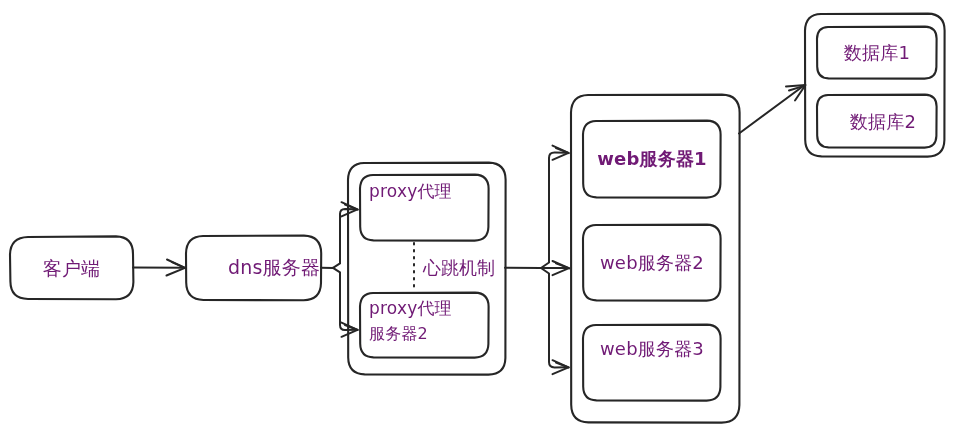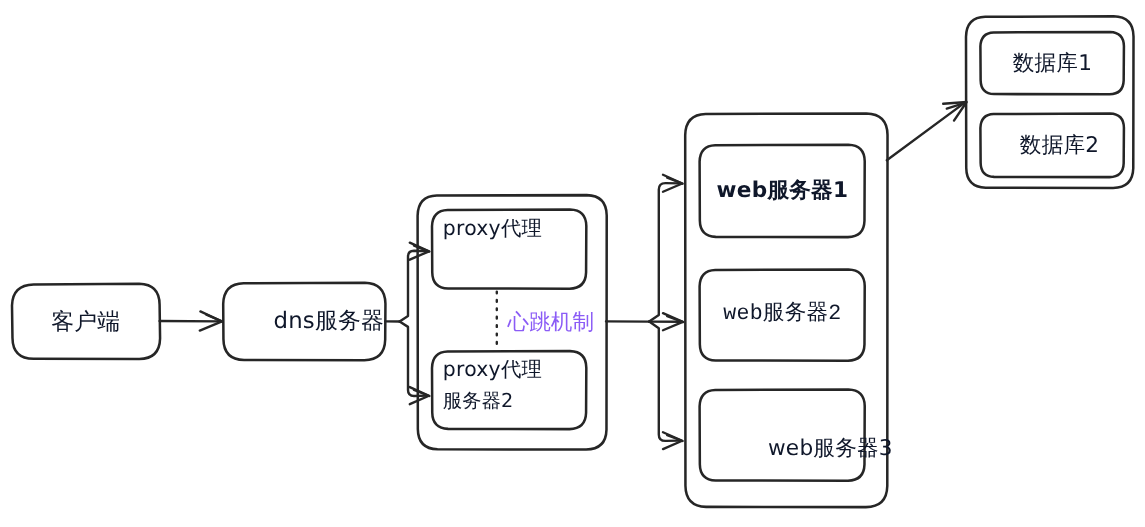--- a/index.html
+++ b/index.html
@@ -17,36 +17,36 @@
   }
   svg.layer {
     position: absolute;
     left: 0;
     top: 0;
     width: 954px;
     height: 439px;
   }
   .node-label {
     position: absolute;
-    color: #0f172a;
+    color: #701a75;
     font-family: "DejaVu Sans", "Liberation Sans", sans-serif;
     white-space: pre;
     line-height: 1.28;
     letter-spacing: 0.2px;
     pointer-events: none;
   }
   .lbl-center {
     text-align: center;
   }
   .lbl-left {
     text-align: left;
   }
   .edge-label {
     position: absolute;
-    color: #8b5cf6;
+    color: #701a75;
     font-family: Liberation Serif, serif;
     white-space: pre;
   }
   .hit {
     position: absolute;
     background: transparent;
   }
 </style>
 </head>
 <body>
@@ -173,22 +173,22 @@
   <div class="node-label lbl-center" style="left:198px; top:255px; width:152px; font-size:19px;">dns服务器</div>
 
   <div class="node-label lbl-left" style="left:369px; top:181px; width:120px; font-size:17px;">proxy代理</div>
 
   <div class="node-label lbl-left" style="left:369px; top:298px; width:120px; font-size:17px;">proxy代理</div>
   <div class="node-label lbl-left" style="left:369px; top:324px; width:120px; font-size:16px;">服务器2</div>
 
   <div class="edge-label" style="left:423px; top:256px; font-size:18px;">心跳机制</div>
 
   <div class="node-label lbl-center" style="left:583px; top:147px; width:138px; font-size:18px;font-weight:bold;">web服务器1</div>
-  <div class="node-label lbl-center" style="left:583px; top:251px; width:138px; font-size:18px;font-family:Liberation Mono, monospace;">web服务器2</div>
-  <div class="node-label lbl-center" style="left:583px; top:362px; width:138px; font-size:18px;padding-left:40px;">web服务器3</div>
+  <div class="node-label lbl-center" style="left:583px; top:251px; width:138px; font-size:18px;">web服务器2</div>
+  <div class="node-label lbl-center" style="left:583px; top:337px; width:138px; font-size:18px;">web服务器3</div>
 
   <div class="node-label lbl-center" style="left:817px; top:41px; width:120px; font-size:18px;">数据库1</div>
   <div class="node-label lbl-center" style="left:817px; top:110px; width:132px; font-size:18px;">数据库2</div>
 
   <div class="hit" style="left:10px; top:236px; width:124px; height:64px;"></div>
   <div class="hit" style="left:186px; top:236px; width:136px; height:65px;"></div>
 
   <div class="hit" style="left:348px; top:163px; width:158px; height:212px;"></div>
   <div class="hit" style="left:360px; top:175px; width:129px; height:66px;"></div>
   <div class="hit" style="left:360px; top:293px; width:129px; height:65px;"></div>

